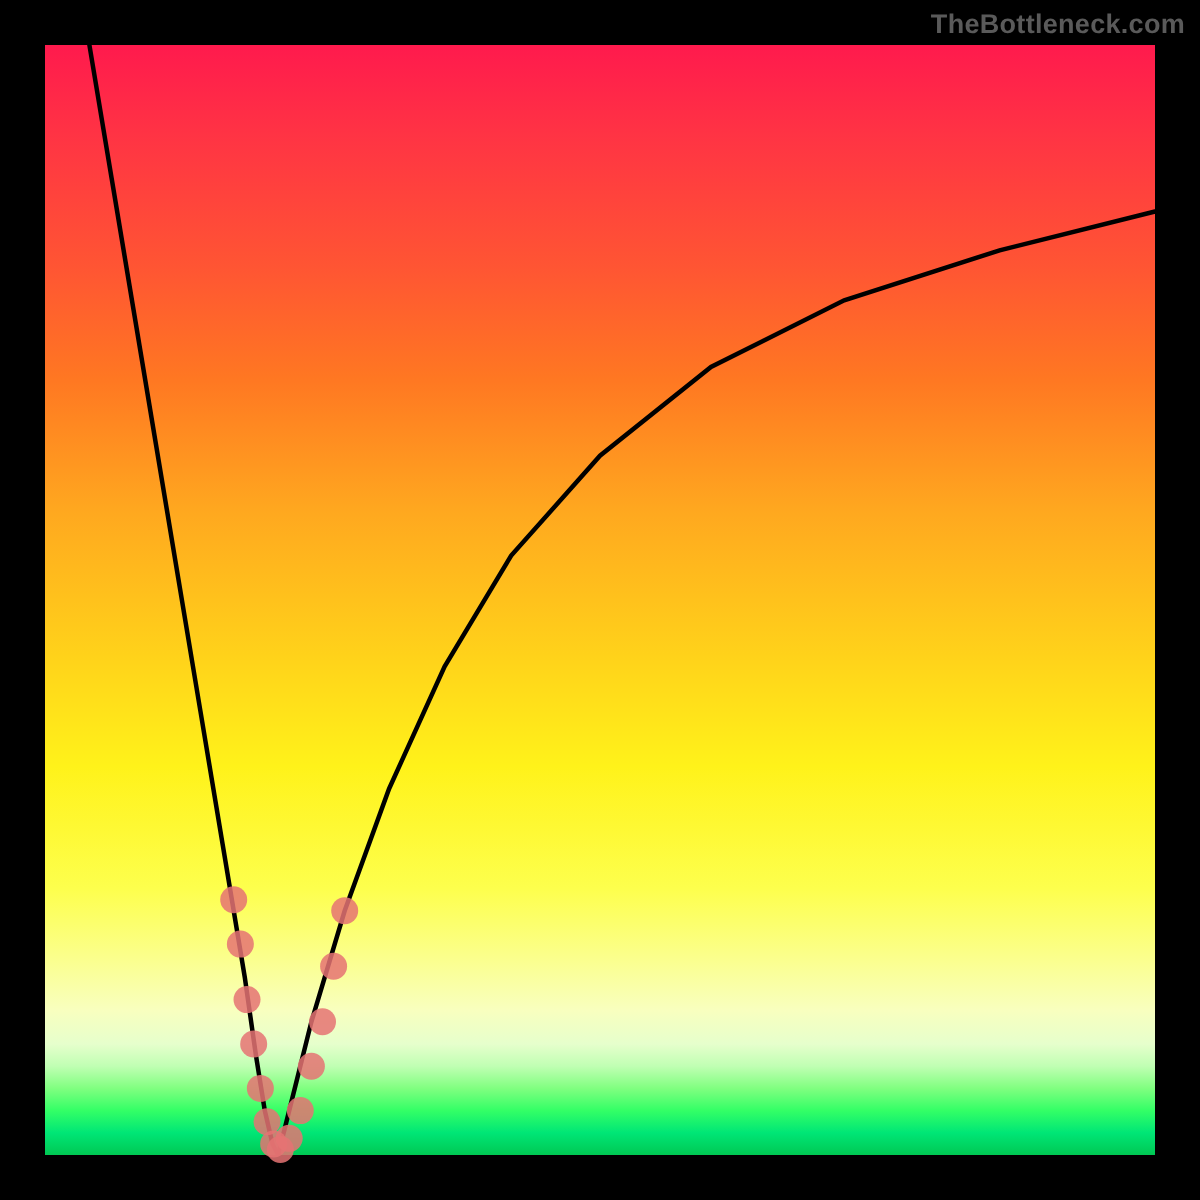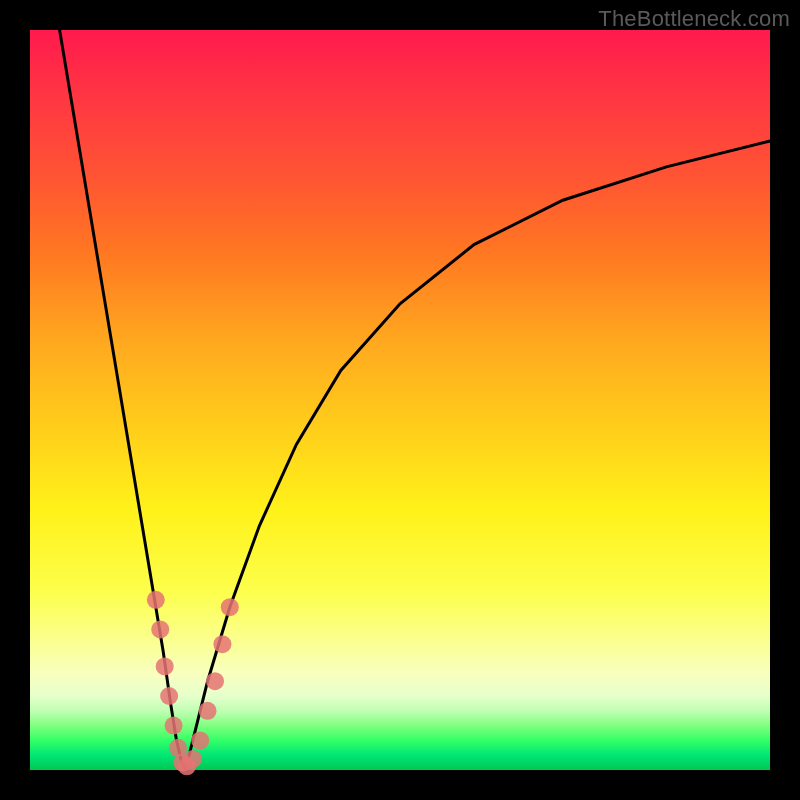--- a/index.html
+++ b/index.html
@@ -32,22 +32,22 @@
       #80ff80 94%,
       #33ff66 96%,
       #00e676 98%,
       #00c853 100%);
   }
   .watermark {
     position: absolute;
     top: 6px;
     right: 10px;
     font-family: Arial, Helvetica, sans-serif;
-    font-size: 22px;
-    font-weight: 400;
+    font-size: 18px;
+    font-weight: 700;
     color: #5a5a5a;
     letter-spacing: 0.2px;
   }
   svg.curve {
     position: absolute;
     left: 0; top: 0;
     width: 100%; height: 100%;
     overflow: visible;
   }
 </style>

